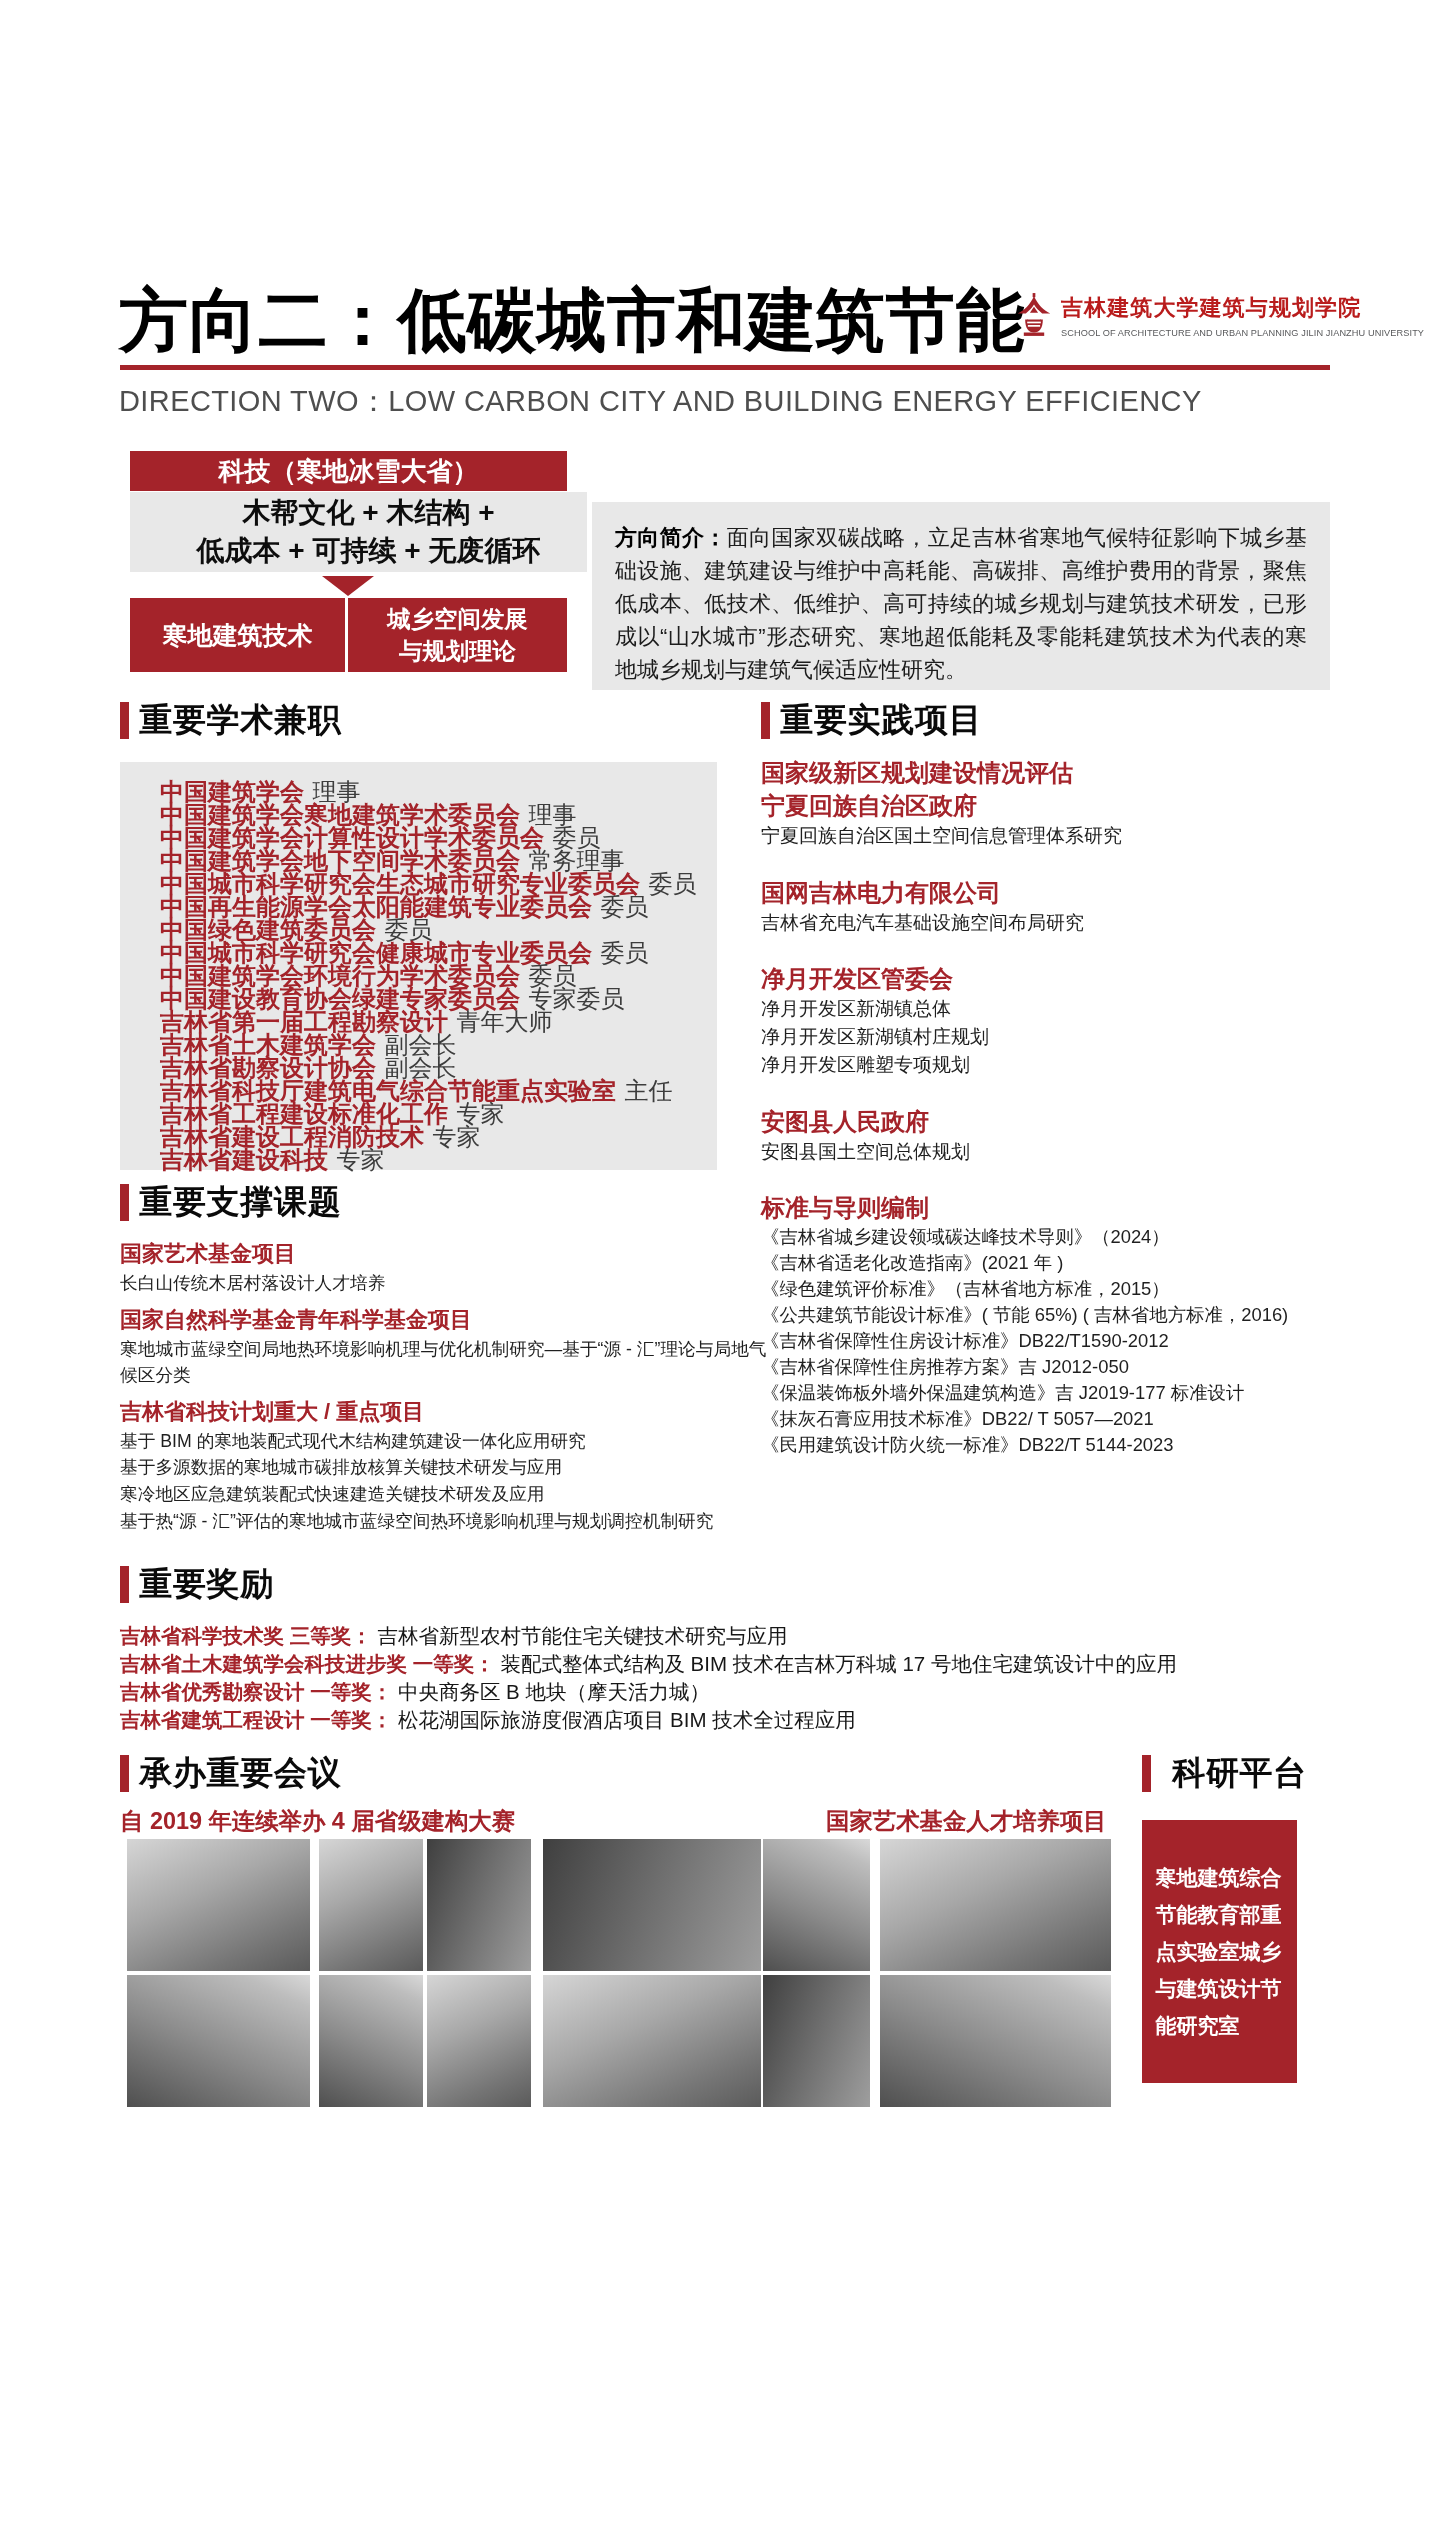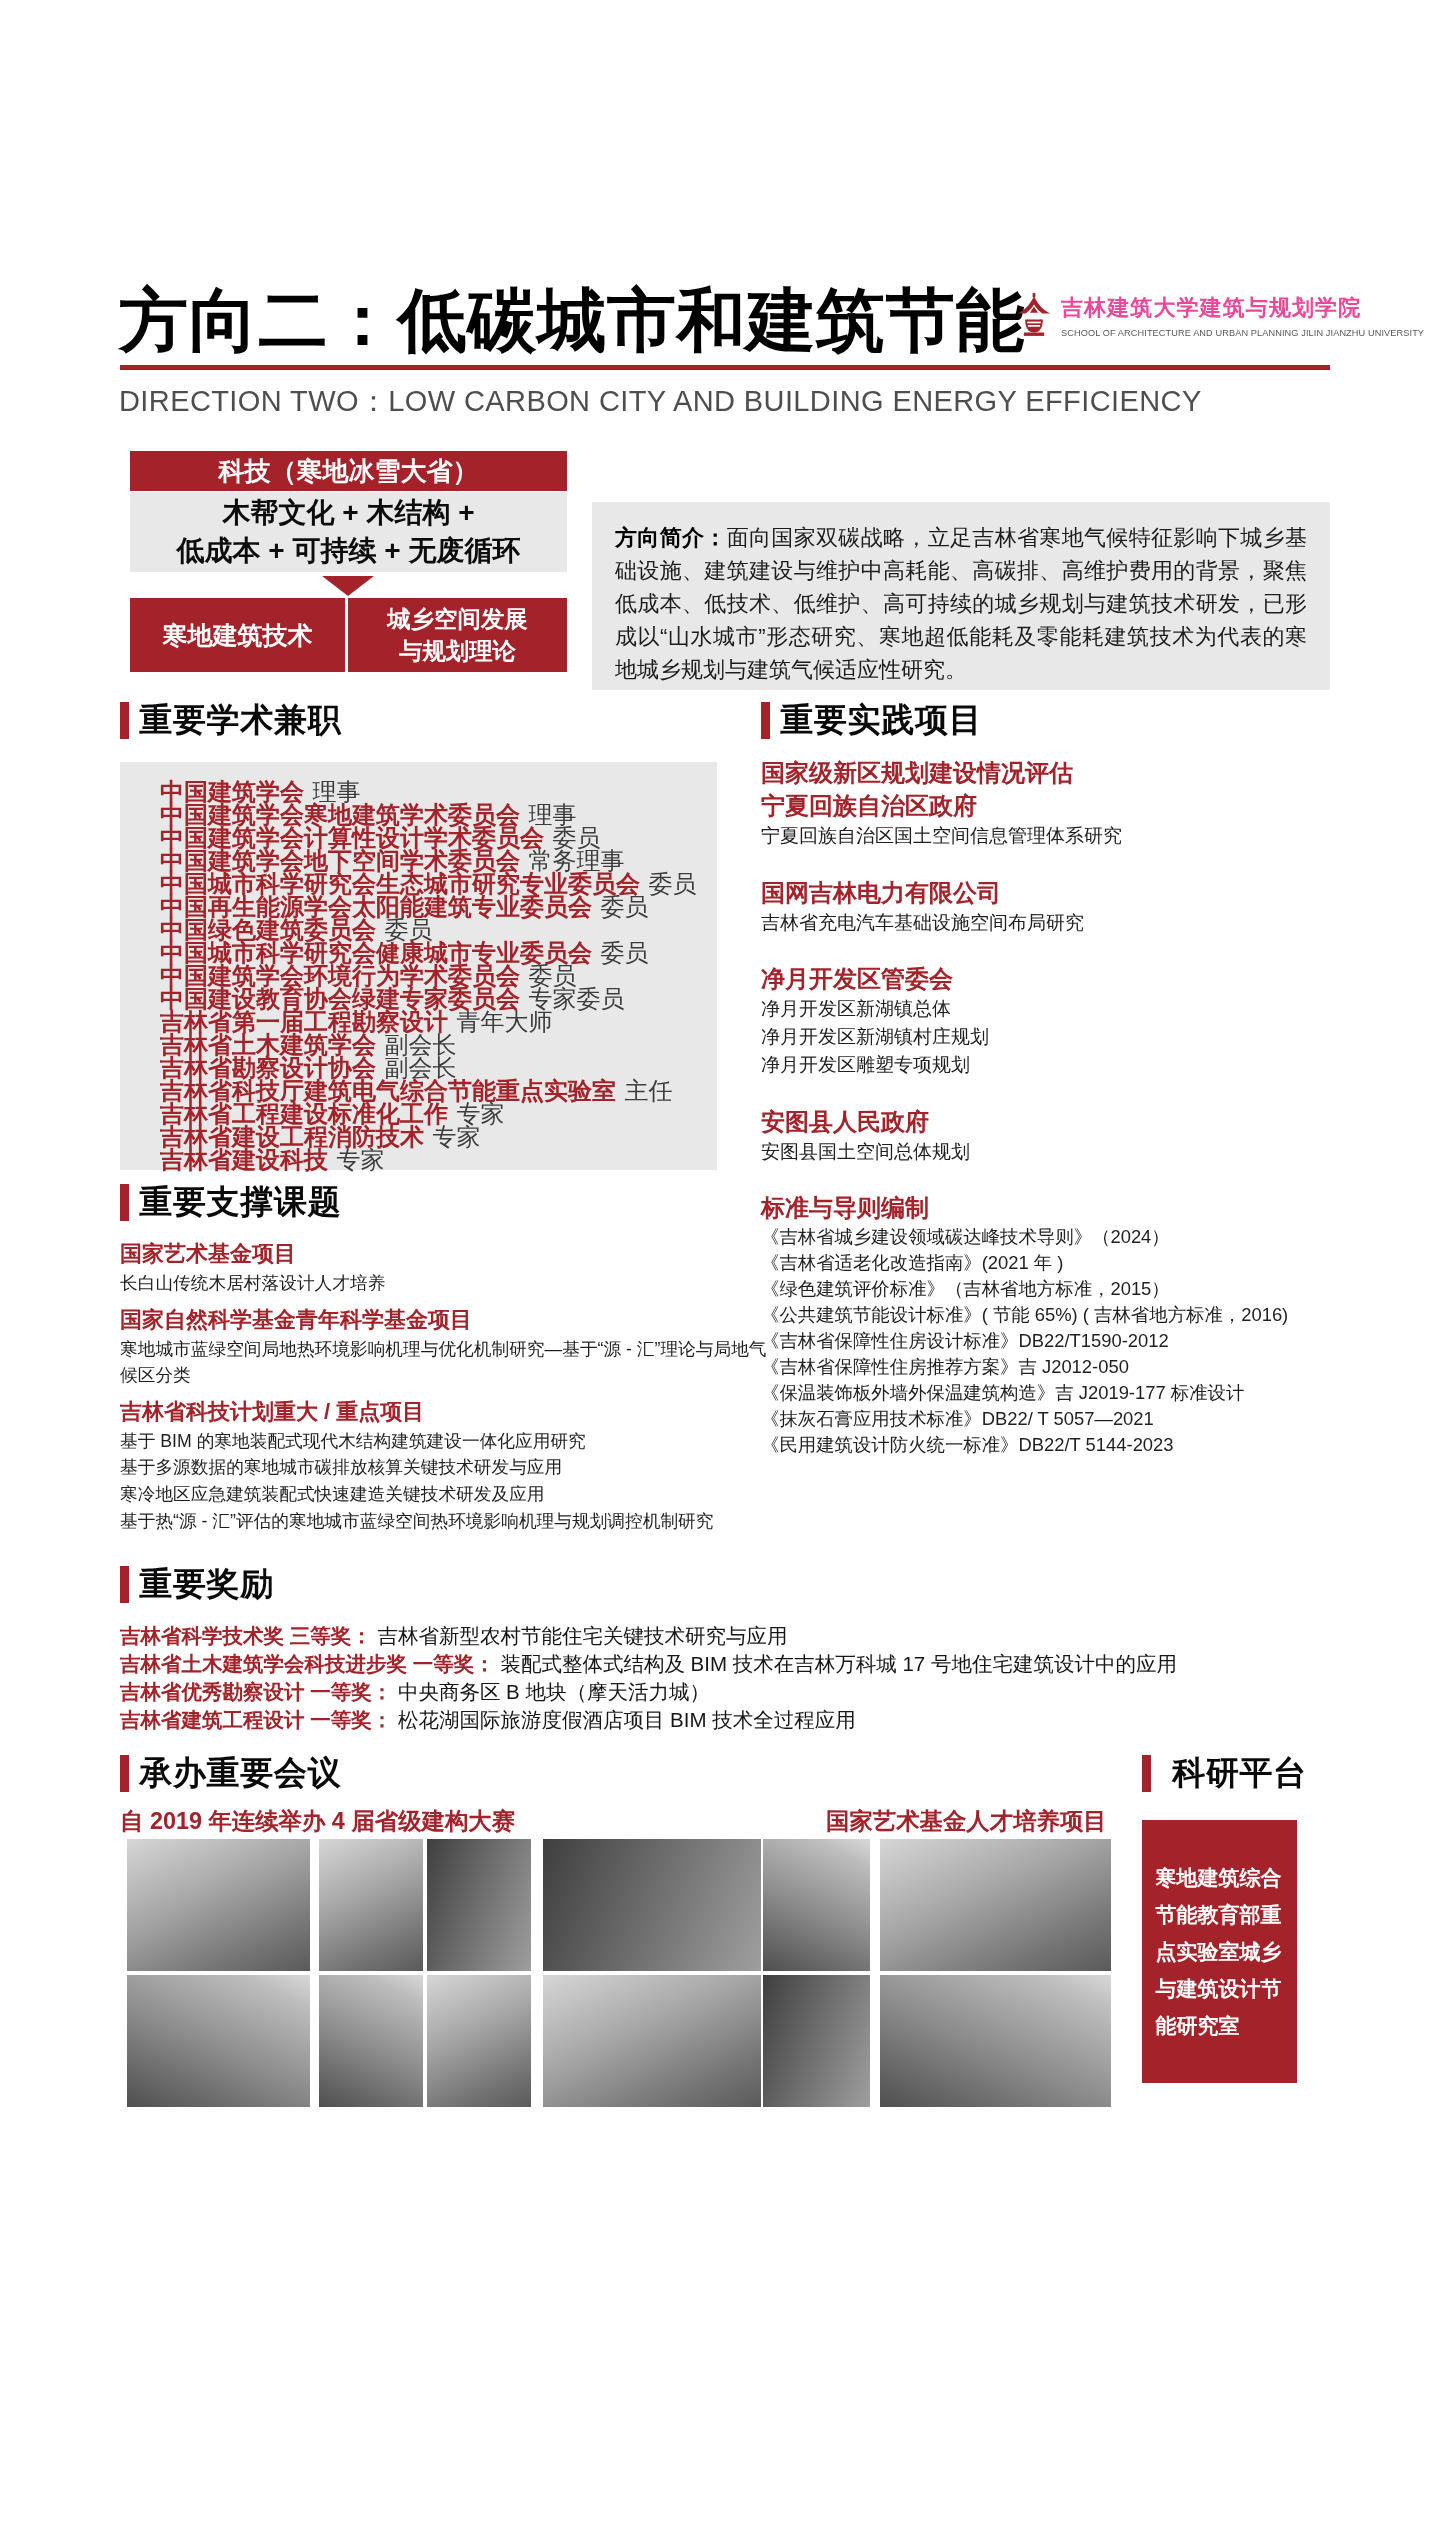--- a/index.html
+++ b/index.html
@@ -4,32 +4,32 @@
 <style>
   html,body{margin:0;padding:0;background:#ffffff;}
   .page{position:relative;width:1450px;height:2538px;background:#ffffff;overflow:hidden;
         font-family:"Liberation Sans","DejaVu Sans",sans-serif;}
 
   
   .main-title{position:absolute;left:119px;top:275px;font-size:69px;font-weight:900;
               color:#000;letter-spacing:0.7px;white-space:nowrap;}
   .logo{position:absolute;left:1017px;top:293px;display:flex;gap:10px;align-items:flex-start;}
   .logo-txt{display:flex;flex-direction:column;}
-  .logo-cn{font-size:22px;font-weight:700;color:#ec4899;letter-spacing:1.1px;white-space:nowrap;}
+  .logo-cn{font-size:22px;font-weight:700;color:#b91c1c;letter-spacing:1.1px;white-space:nowrap;}
   .logo-en{font-size:9.2px;color:#58595b;margin-top:5px;white-space:nowrap;letter-spacing:0.1px;}
   .divider{position:absolute;left:120px;top:365px;width:1210px;height:5px;background:#A4232A;}
   .subtitle{position:absolute;left:119px;top:382px;font-size:29px;color:#4e4e4e;
             letter-spacing:0.4px;white-space:nowrap;}
 
   
   .diag-head{position:absolute;left:130px;top:451px;width:437px;height:40px;background:#A4232A;
              color:#fff;font-size:26px;font-weight:900;display:flex;align-items:center;justify-content:center;}
   .diag-formula{position:absolute;left:130px;top:492px;width:437px;height:80px;background:#E8E8E8;
              color:#0d0d0d;font-size:28px;font-weight:900;line-height:38px;white-space:pre-line;
-             display:flex;align-items:center;justify-content:center;text-align:center;}
+             display:flex;align-items:center;justify-content:center;text-align:center;padding-left:20px;}
   .diag-arrow{position:absolute;left:322px;top:576px;width:0;height:0;
              border-left:26px solid transparent;border-right:26px solid transparent;border-top:20.5px solid #A4232A;}
   .diag-box{position:absolute;top:598px;height:74px;background:#A4232A;color:#fff;font-weight:900;
             display:flex;align-items:center;justify-content:center;text-align:center;white-space:pre-line;}
   .diag-box.b1{left:130px;width:215px;font-size:25px;}
   .diag-box.b2{left:348px;width:219px;font-size:23.4px;line-height:32px;}
 
   
   .intro{position:absolute;left:592px;top:502px;width:738px;height:188px;background:#E8E8E8;
          box-sizing:border-box;padding:19px 23px;font-size:22px;line-height:33px;

